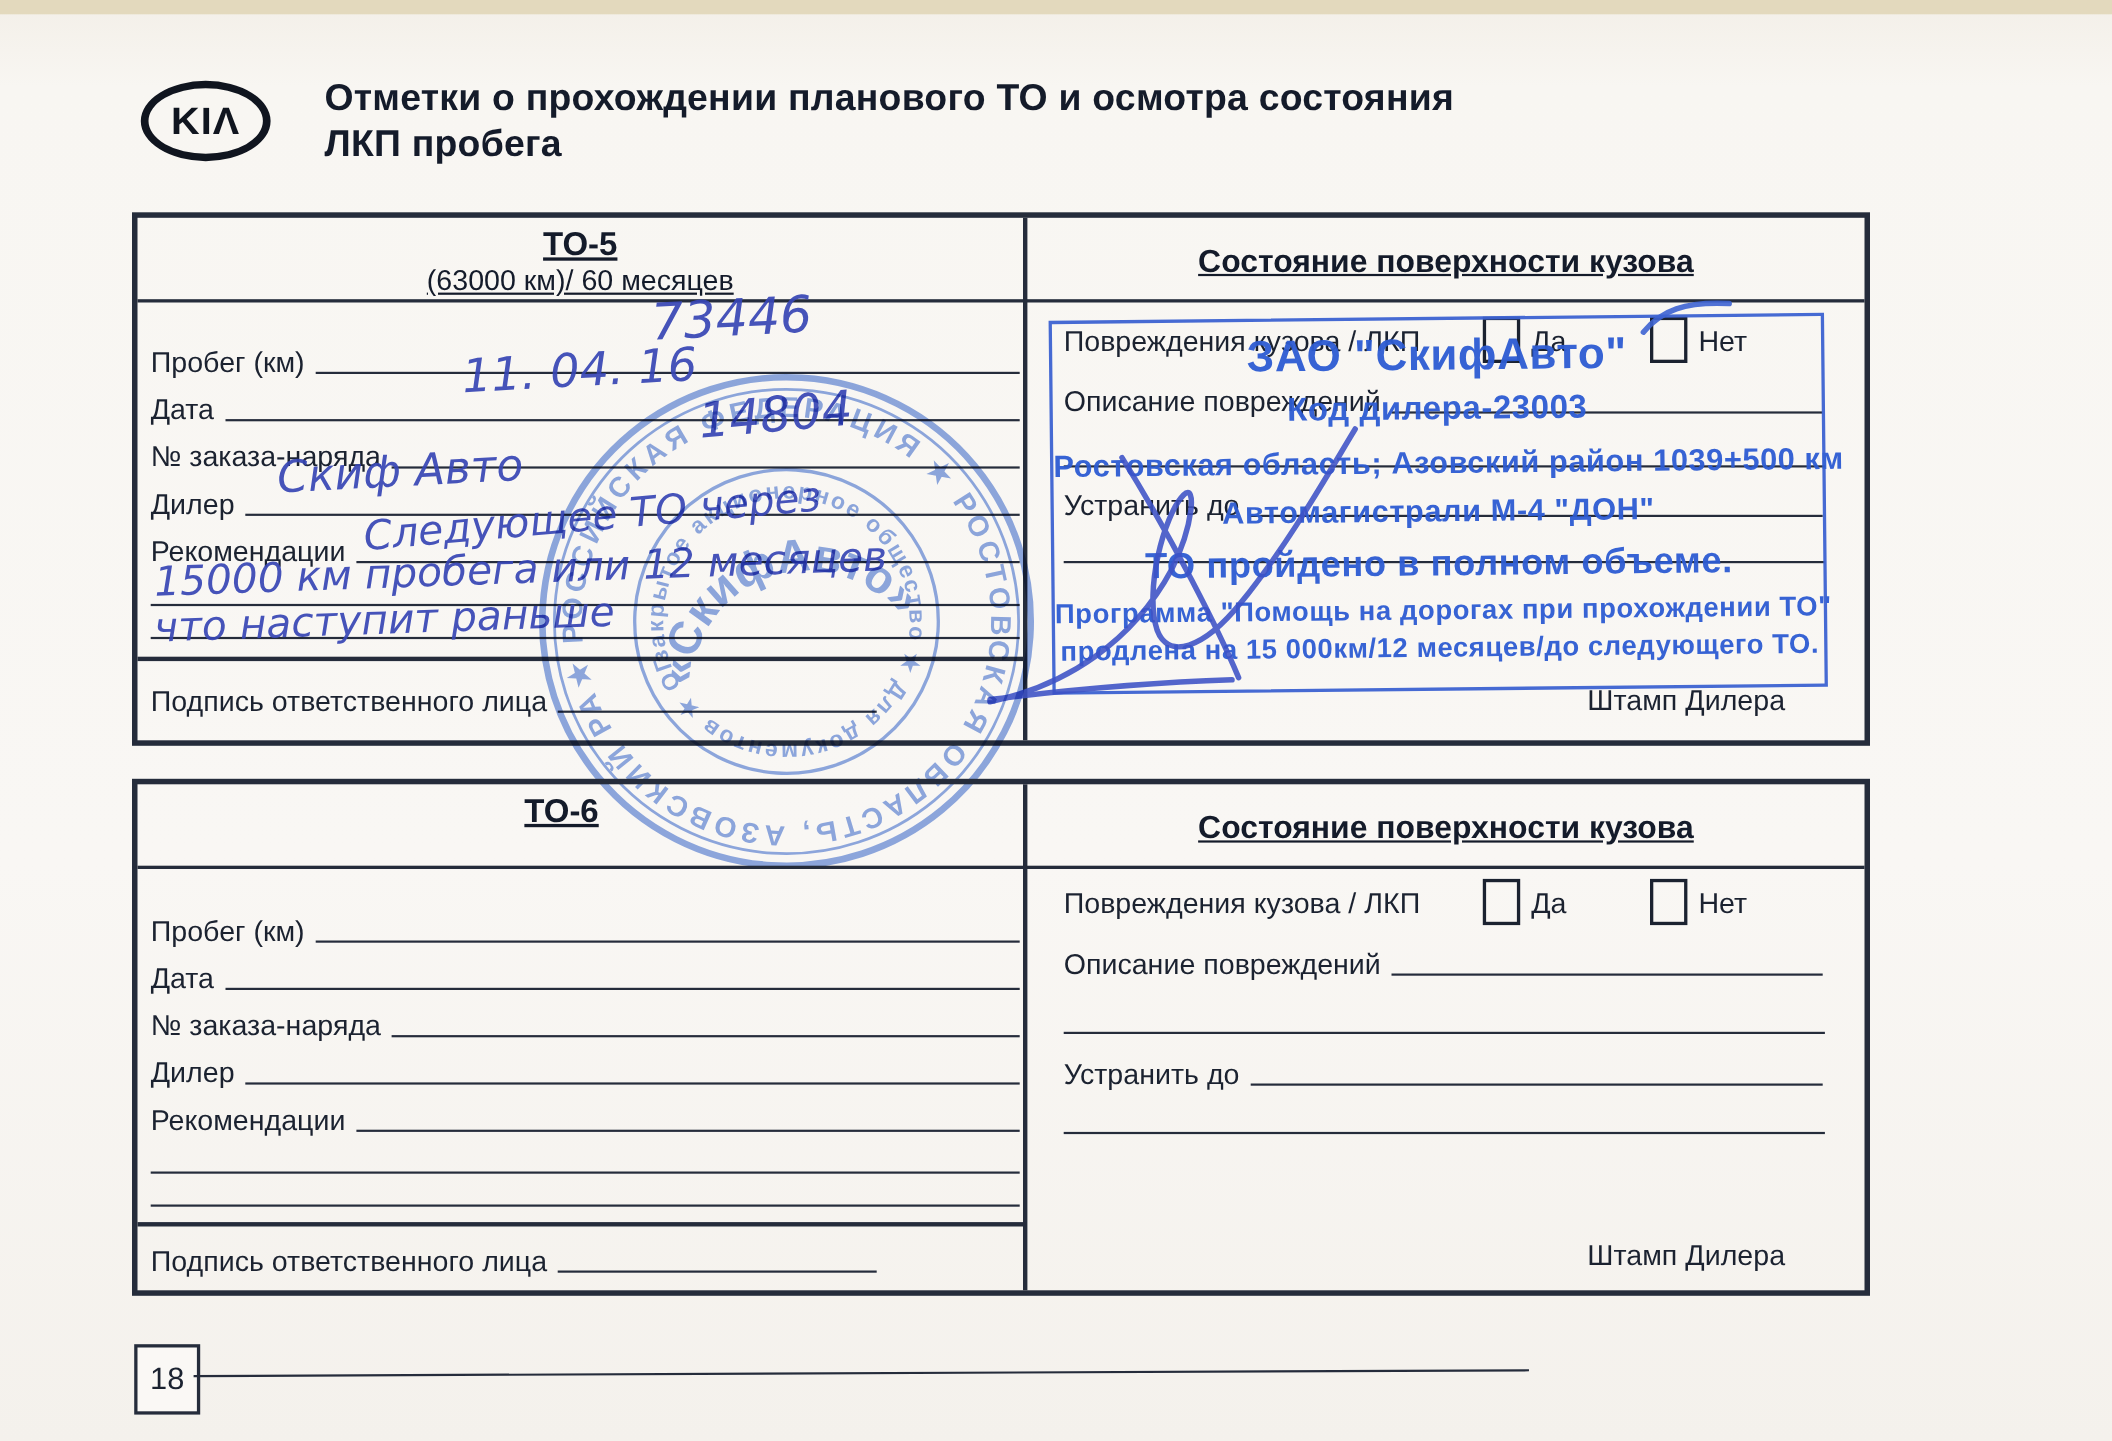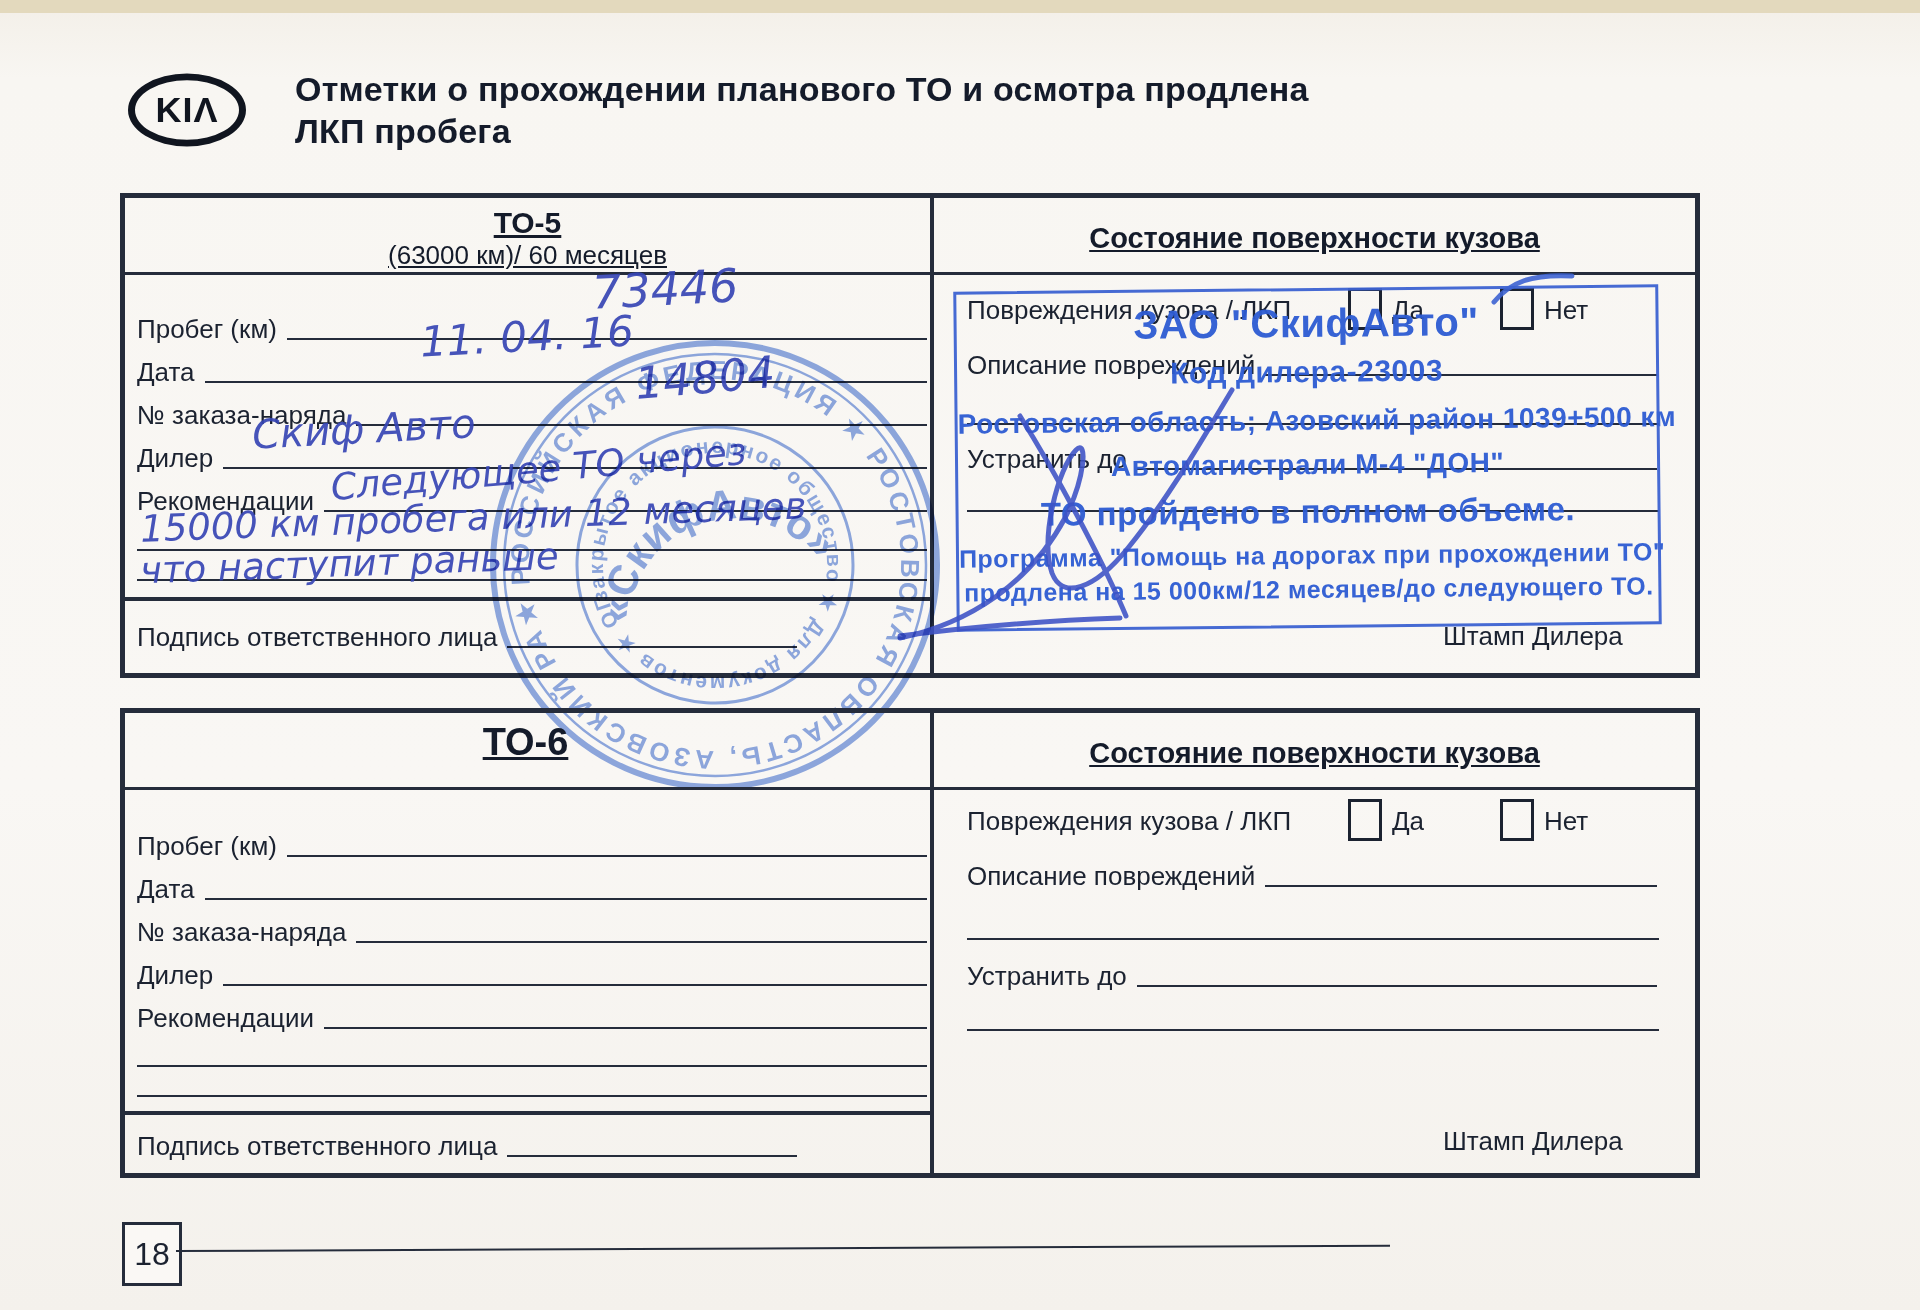--- a/index.html
+++ b/index.html
@@ -11,35 +11,35 @@
   .row{position:absolute;display:flex;align-items:flex-end;justify-content:flex-end;}
   .row .fill{flex:1;border-bottom:2px solid #252c3b;margin:0 0 4px 10px;}
   .uline{position:absolute;border-bottom:2px solid #252c3b;}
   .sep{position:absolute;background:#252c3b;}
   .tbl{position:absolute;border:5px solid #252c3b;}
   .thead{position:absolute;text-align:center;font-weight:bold;color:#141b2a;white-space:nowrap;text-decoration:underline;}
   .hw{position:absolute;font-family:"DejaVu Sans",sans-serif;font-style:italic;font-weight:500;color:#3746b5;white-space:nowrap;opacity:.92;}
   .cb{position:absolute;width:28px;height:36px;border:3px solid #1b2230;background:transparent;}
   .stampbox{position:absolute;border:3px solid #3d63d2;transform:rotate(-0.6deg);opacity:.95;}
   .sline{position:absolute;left:0;right:0;text-align:center;font-weight:bold;color:#2d5cd3;white-space:nowrap;letter-spacing:.5px;}
-  .pagenum-box{position:absolute;left:122px;top:1222px;width:54px;height:58px;border:3px solid #252c3b;display:flex;align-items:center;justify-content:center;font-size:32px;color:#1b2230;background:#faf8f5;}
+  .pagenum-box{position:absolute;left:122px;top:1222px;width:54px;height:58px;border:3px solid #252c3b;display:flex;align-items:center;justify-content:center;font-size:28px;color:#1b2230;background:#faf8f5;}
   .kia{position:absolute;left:128px;top:72px;width:104px;height:62px;border:7px solid #10151f;border-radius:50%;display:flex;align-items:center;justify-content:center;font-weight:bold;font-size:36px;letter-spacing:1px;color:#10151f;transform:scaleY(.96);}
   .title{position:absolute;font-weight:bold;color:#141b2a;font-size:34px;letter-spacing:.2px;white-space:nowrap;}
   svg text{font-family:"Liberation Sans",sans-serif;}
 </style>
 </head>
 <body>
 
 <div class="page">
   <div class="topstrip"></div>
 
   <div class="kia">
       <span>KIΛ</span>
     </div>
-  <div class="title" style="left:295px;top:70px;">Отметки о прохождении планового ТО и осмотра продлена</div>
+  <div class="title" style="left:295px;top:70px;">Отметки о прохождении планового ТО и осмотра состояния</div>
   <div class="title" style="left:295px;top:112px;">ЛКП пробега</div>
 
   <div class="tbl" style="left:120px;top:193px;width:1570px;height:475px;">
 
     <div class="sep" style="left:805px;top:0;width:4px;height:475px;"></div>
     <div class="sep" style="left:0;top:74px;width:1570px;height:3px;"></div>
 
     <div class="thead" style="left:0;top:8px;width:805px;font-size:30px;">ТО-5</div>
     <div class="thead" style="left:0;top:42px;width:805px;font-size:26px;font-weight:normal;">(63000 км)/ 60 месяцев</div>
 
@@ -141,21 +141,21 @@
       <text font-size="42" font-weight="bold" fill="#4b77d6" text-anchor="middle">
         <textPath href="#centerArc" startOffset="50%">«СкифАвто»</textPath>
       </text>
     </g>
   </svg>
 
   <div class="tbl" style="left:120px;top:708px;width:1570px;height:460px;">
     <div class="sep" style="left:805px;top:0;width:4px;height:460px;"></div>
     <div class="sep" style="left:0;top:74px;width:1570px;height:3px;"></div>
 
-    <div class="thead" style="left:15px;top:8px;width:771px;font-size:38px;">ТО-6</div>
+    <div class="thead" style="left:0;top:8px;width:771px;font-size:30px;">ТО-6</div>
     <div class="thead" style="left:809px;top:24px;width:761px;font-size:29px;">Состояние поверхности кузова</div>
 
     <div class="row" style="left:12px;top:112px;width:790px;height:36px;">
       <span class="lbl">Пробег (км)</span>
         <span class="fill"></span>
     </div>
     <div class="row" style="left:12px;top:155px;width:790px;height:36px;">
       <span class="lbl">Дата</span>
         <span class="fill"></span>
     </div>

